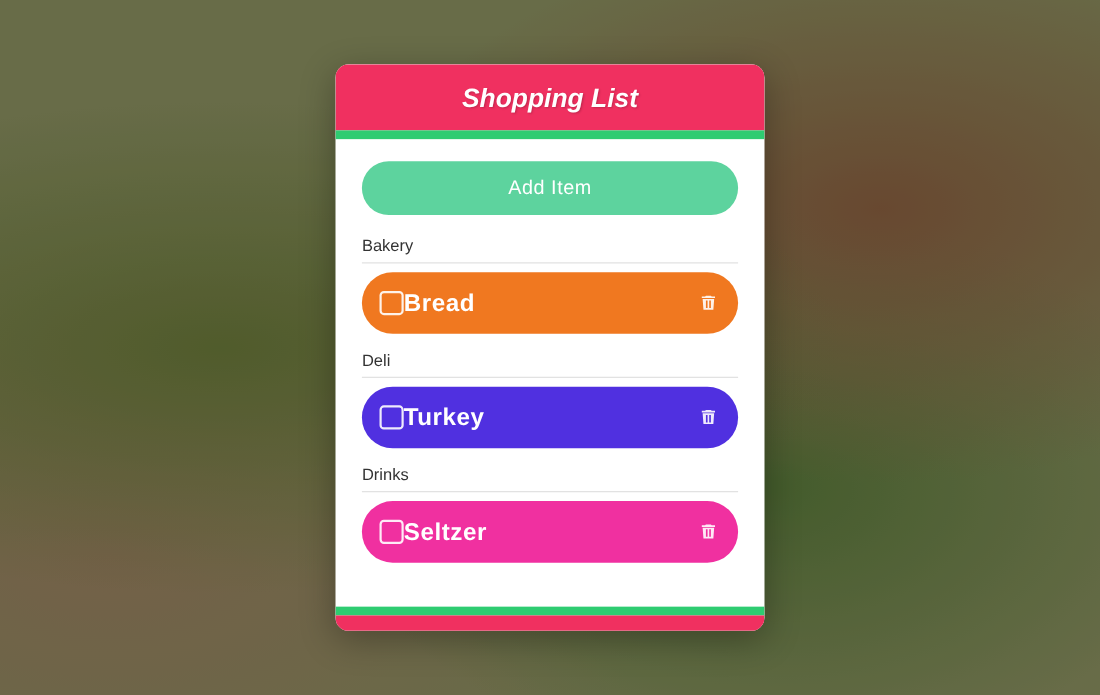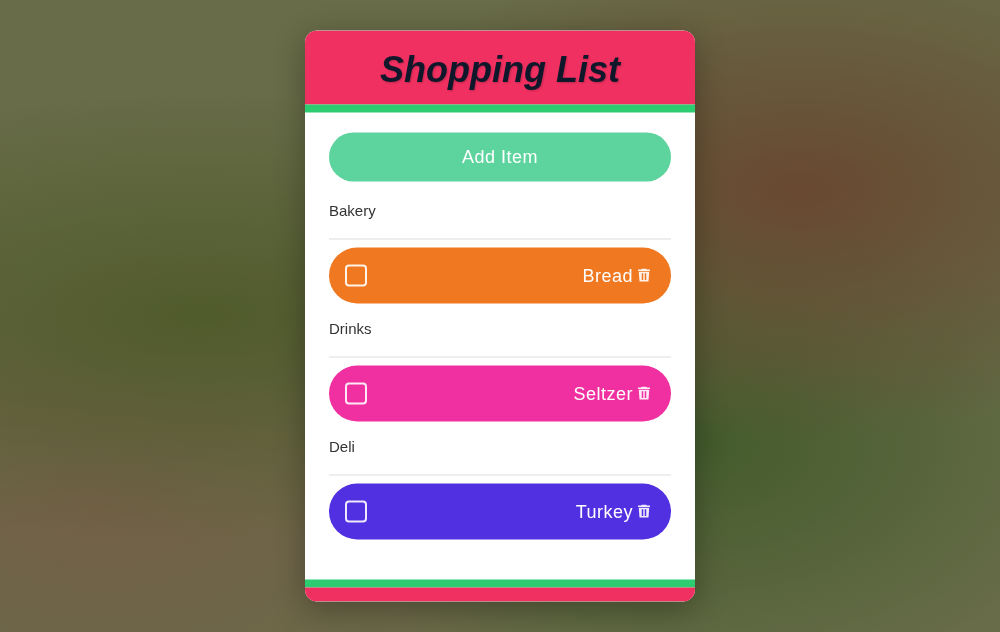--- a/index.html
+++ b/index.html
@@ -39,22 +39,22 @@
       box-shadow: 0 8px 32px rgba(0,0,0,0.3);
     }
 
     .panel-header {
       background: #F03060;
       padding: 18px 20px 14px;
       text-align: center;
     }
 
     .panel-header h1 {
-      color: #0f172a;
-      font-size: 36px;
+      color: #ffffff;
+      font-size: 24px;
       font-weight: bold;
       font-style: italic;
       text-shadow: 1px 1px 2px rgba(0,0,0,0.2);
     }
 
     .panel-green-bar {
       height: 8px;
       background: #2ECC71;
     }
 
@@ -77,21 +77,21 @@
     }
 
     .category-section {
       margin-bottom: 16px;
     }
 
     .category-label {
       font-size: 15px;
       color: #333;
       margin-bottom: 8px;
-      padding-bottom: 20px;
+      padding-bottom: 6px;
       border-bottom: 1px solid #ddd;
     }
 
     .item-row {
       display: flex;
       align-items: center;
       border-radius: 30px;
       padding: 0 16px;
       height: 56px;
       cursor: pointer;
@@ -107,24 +107,24 @@
       height: 22px;
       border: 2.5px solid rgba(255,255,255,0.9);
       border-radius: 4px;
       background: transparent;
       flex-shrink: 0;
       cursor: pointer;
     }
 
     .item-name {
       flex: 1;
-      text-align: right;
+      text-align: left;
       color: white;
-      font-size: 18px;
-      font-weight: normal;
+      font-size: 22px;
+      font-weight: bold;
       letter-spacing: 0.5px;
     }
 
     .trash-icon {
       width: 22px;
       height: 22px;
       flex-shrink: 0;
       cursor: pointer;
       display: flex;
       align-items: center;
@@ -168,42 +168,42 @@
         <div class="trash-icon">
           <svg class="trash-svg" viewBox="0 0 24 24" xmlns="http://www.w3.org/2000/svg">
             <path d="M9 3h6l1 1h4v2H4V4h4l1-1zM5 7h14l-1 13H6L5 7zm4 2v9h2V9H9zm4 0v9h2V9h-2z"></path>
           </svg>
         </div>
       </div>
     </div>
 
     
     <div class="category-section">
+      <div class="category-label">Deli</div>
+      <div class="item-row purple">
+        <div class="item-checkbox"></div>
+        <span class="item-name">Turkey</span>
+        <div class="trash-icon">
+          <svg class="trash-svg" viewBox="0 0 24 24" xmlns="http://www.w3.org/2000/svg">
+            <path d="M9 3h6l1 1h4v2H4V4h4l1-1zM5 7h14l-1 13H6L5 7zm4 2v9h2V9H9zm4 0v9h2V9h-2z"></path>
+          </svg>
+        </div>
+      </div>
+    </div>
+
+    
+    <div class="category-section">
       <div class="category-label">Drinks</div>
       <div class="item-row pink">
         <div class="item-checkbox"></div>
         <span class="item-name">Seltzer</span>
         <div class="trash-icon">
           <svg class="trash-svg" viewBox="0 0 24 24" xmlns="http://www.w3.org/2000/svg">
             <path d="M9 3h6l1 1h4v2H4V4h4l1-1zM5 7h14l-1 13H6L5 7zm4 2v9h2V9H9zm4 0v9h2V9h-2z"></path>
           </svg>
         </div>
       </div>
     </div>
-
-    
-    <div class="category-section">
-      <div class="category-label">Deli</div>
-      <div class="item-row purple">
-        <div class="item-checkbox"></div>
-        <span class="item-name">Turkey</span>
-        <div class="trash-icon">
-          <svg class="trash-svg" viewBox="0 0 24 24" xmlns="http://www.w3.org/2000/svg">
-            <path d="M9 3h6l1 1h4v2H4V4h4l1-1zM5 7h14l-1 13H6L5 7zm4 2v9h2V9H9zm4 0v9h2V9h-2z"></path>
-          </svg>
-        </div>
-      </div>
-    </div>
   </div>
 
   <div class="panel-green-bar"></div>
   <div class="panel-footer-pink"></div>
 </div>
 
 </body></html>

